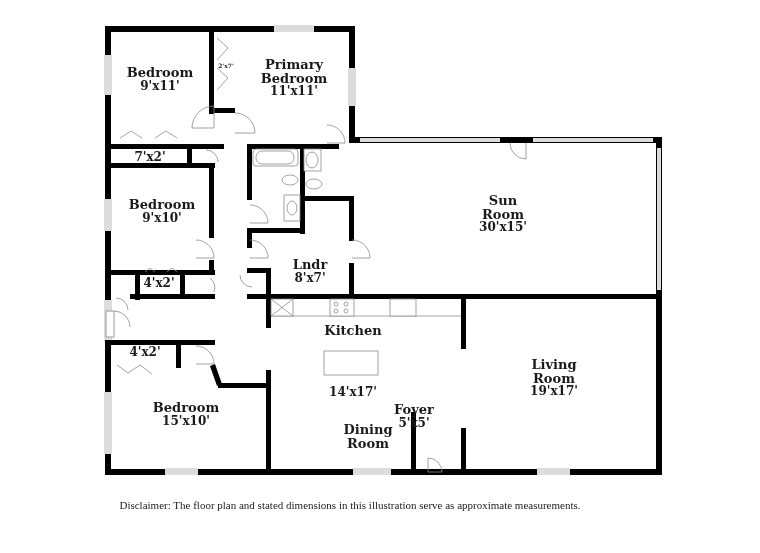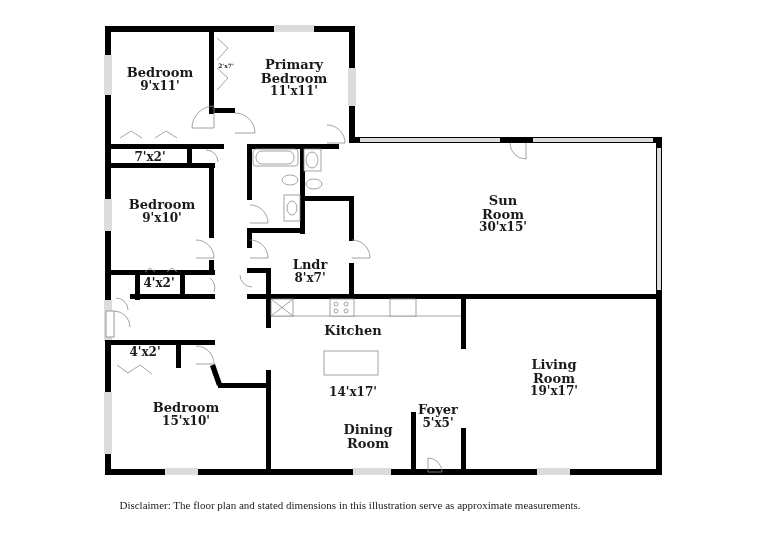--- a/index.html
+++ b/index.html
@@ -192,21 +192,21 @@
   <span class="nm">Dining</span>
   <span class="nm">Room</span>
 </div>
 
 <div class="room-label" style="left:554px; top:358px;">
   <span class="nm">Living</span>
   <span class="nm">Room</span>
   <span class="dm">19'x17'</span>
 </div>
 
-<div class="room-label" style="left:438px; top:403px;">
+<div class="room-label" style="left:414px; top:403px;">
   <span class="nm">Foyer</span>
   <span class="dm">5'x5'</span>
 </div>
 
 <div class="room-label" style="left:186px; top:401px;">
   <span class="nm">Bedroom</span>
   <span class="dm">15'x10'</span>
 </div>
 
 <span class="closet-label tiny" style="left:226px; top:62px;">2'x7'</span>

